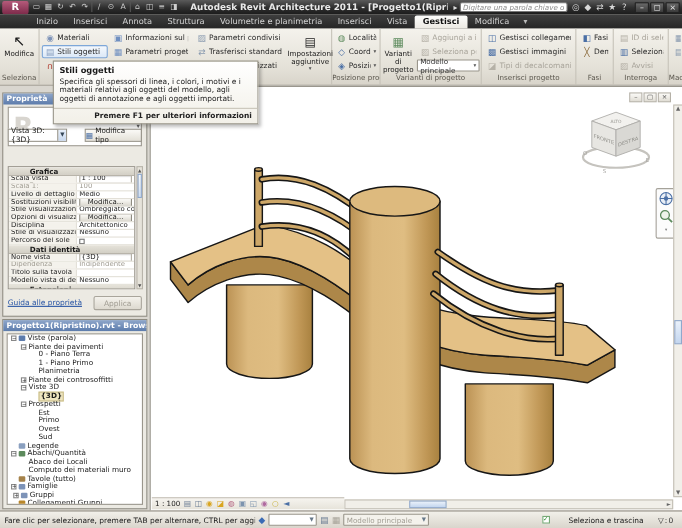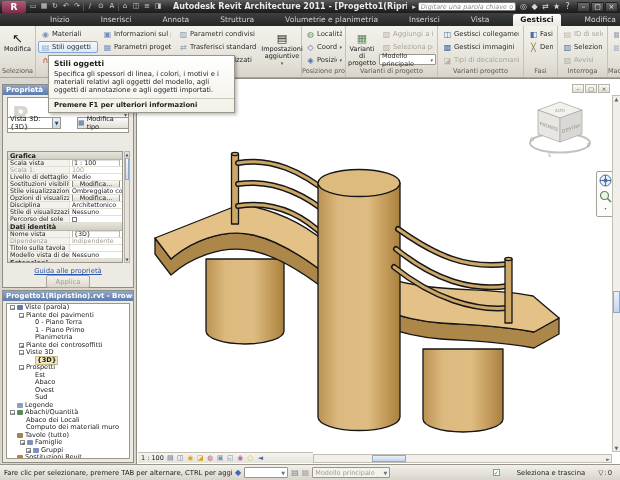--- a/index.html
+++ b/index.html
@@ -15,21 +15,21 @@
   .qat-sep { width:1px; height:9px; background:#555; flex:0 0 auto; }
   #title-text { color:#e9e9e9; font-size:8px; font-weight:bold; white-space:nowrap; overflow:hidden; margin:0 3px 0 8px; }
   #title-arrow { color:#ddd; font-size:7px; }
   #search-box { width:104px; height:9px; background:#fff; border:1px solid #777; border-radius:2px; font-style:italic; color:#8a8a8a; font-size:6.5px; line-height:8px; padding:0 2px; white-space:nowrap; overflow:hidden; }
   .tb-ic { color:#d8d8d8; font-size:8px; line-height:12px; width:11px; text-align:center; flex:0 0 auto; }
   .winbtns { display:flex; gap:1px; margin-left:2px; }
   .winbtn { width:13px; height:10px; background:linear-gradient(#6a6a6a,#3a3a3a); border:1px solid #222; color:#eee; font-size:7px; line-height:8px; text-align:center; border-radius:1px; }
 
   
   #tabrow { left:0; top:13px; width:620px; height:13px; background:linear-gradient(#3f3f3f,#262626); display:flex; align-items:flex-end; padding-left:26px; }
-  .tab { height:12px; line-height:12px; padding:0 7px; color:#d4d4d4; font-size:7.5px; white-space:nowrap;margin-left:17px; }
+  .tab { height:12px; line-height:12px; padding:0 7px; color:#d4d4d4; font-size:7.5px; white-space:nowrap; }
   .tab.active { background:linear-gradient(#fdfdfc,#ece9e2); color:#111; border-radius:2px 2px 0 0; font-weight:bold; }
   #tab-extra { margin-left:6px; color:#bbb; font-size:7px; line-height:12px; }
 
   
   #ribbon { left:0; top:26px; width:620px; height:52px; background:linear-gradient(#f4f2ec,#e4e1d8 70%,#d8d4ca); border-bottom:1px solid #a9a59b; }
   .rgroup { position:absolute; top:0; height:51px; border-right:1px solid #c6c2b8; }
   .rgroup-label { position:absolute; left:0; right:0; bottom:1px; height:9px; text-align:center; font-size:6.5px; color:#5c584f; white-space:nowrap; overflow:hidden; }
   .bigbtn { position:absolute; top:2px; bottom:11px; display:flex; flex-direction:column; align-items:center; justify-content:flex-start; padding-top:2px; border:1px solid transparent; border-radius:2px; }
   .bigbtn .bicon { font-size:13px; line-height:15px; }
   .bigbtn .blabel { font-size:6.5px; text-align:center; line-height:7px; white-space:pre-line; }
@@ -39,44 +39,44 @@
   .rbtn .rlb { font-size:6.8px; color:#2a2a2a; overflow:hidden;text-align:right; }
   .rbtn.hl { border:1px solid #7da7d9; background:linear-gradient(#f4f8fd,#dce9f7); }
   .rbtn.dis .rlb { color:#a8a49a; } .rbtn.dis .ric { color:#b5b1a7 !important; }
   .rarrow { font-size:5px; color:#555; }
   .rcombo { height:11px; border:1px solid #9a968c; background:#fff; display:flex; align-items:center; justify-content:space-between; padding:0 2px; font-size:6.5px; color:#333; border-radius:1px; }
 
   
   #tooltip { left:48px; top:55px; width:187px; z-index:60; background:linear-gradient(#ffffff,#f2f0e8); border:1px solid #9a968a; box-shadow:2px 2px 3px rgba(0,0,0,.25); }
   #tooltip .tt-title { font-weight:bold; font-size:7.5px; padding:3px 5px 1px; }
   #tooltip .tt-body { font-size:6.8px; line-height:8px; padding:1px 5px 4px; color:#222; }
-  #tooltip .tt-foot { border-top:1px solid #c9c5b9; font-size:6.8px; font-weight:bold; padding:2px 5px 3px; color:#222; }
+  #tooltip .tt-foot { border-top:1px solid #c9c5b9; font-size:6.8px; font-weight:bold; padding:2px 5px 3px; color:#222;text-align:right; }
 
   
   .palette { background:#eceae3; border:1px solid #8f8c82; }
   .pal-header { height:10px; background:linear-gradient(#8ea6ca,#5d7cac); color:#fff; font-size:7px; font-weight:bold; line-height:10px; padding:0 3px; display:flex; justify-content:space-between; align-items:center; white-space:nowrap; overflow:hidden; }
   #type-selector { position:absolute; left:4px; top:12px; right:4px; height:36px; background:#fff; border:1px solid #9a968c; }
   #type-logo { position:absolute; left:4px; top:3px; font-size:24px; font-weight:bold; color:#d8d5cf; line-height:30px; }
   #type-dd { position:absolute; right:1px; top:13px; font-size:6px; color:#666; }
   #selector-row { position:absolute; left:4px; top:32px; right:4px; height:12px; display:flex; gap:16px;justify-content:space-between; }
   #view-combo { flex:1; border:1px solid #9a968c; background:#fff; font-size:6.8px; display:flex; align-items:center; justify-content:space-between; padding:0 2px; }
   #view-combo .dd { background:linear-gradient(#e8f0fa,#c8d8ee); border-left:1px solid #9a968c; width:9px; height:10px; text-align:center; font-size:5px; line-height:10px; color:#345; margin-right:-2px; }
   #modify-type-btn { flex:0 0 52px; border:1px solid #9a968c; background:linear-gradient(#fbfaf7,#e3e0d7); font-size:6.5px; display:flex; align-items:center; justify-content:center; gap:2px; }
   #prop-grid { position:absolute; left:4px; top:66px; right:10px; bottom:24px; background:#fff; border:1px solid #9a968c; overflow:hidden; }
-  .pgroup { height:8px; background:linear-gradient(#e6e3da,#d2cfc5); border-bottom:1px solid #b8b4aa; font-weight:bold; font-size:6.5px; line-height:8px; padding:0 2px; display:flex; justify-content:space-between;flex-direction:column; }
+  .pgroup { height:8px; background:linear-gradient(#e6e3da,#d2cfc5); border-bottom:1px solid #b8b4aa; font-weight:bold; font-size:6.5px; line-height:8px; padding:0 19px; display:flex; justify-content:space-between;flex-direction:column; }
   .prow { height:7px; display:flex; border-bottom:1px solid #e3e0d8; font-size:6.3px; line-height:6.5px; }
   .prow .pl { flex:0 0 62px; padding:0 2px; border-right:1px solid #e3e0d8; background:#f4f2ec; white-space:nowrap; overflow:hidden; color:#222; }
   .prow .pv { flex:1; padding:0 2px; white-space:nowrap; overflow:hidden; display:flex; align-items:center; }
   .prow.dis .pl, .prow.dis .pv { color:#a09c92; }
   .pv-box { border:1px solid #b5b1a7; background:#fff; width:100%; padding:0 1px; box-shadow:inset 0 1px 1px #ddd; }
   .pv-btn { width:100%; text-align:center; border:1px solid #8f8c82; background:linear-gradient(#fbfaf7,#dcd9d0); border-radius:1px; }
   .pv-check { width:5px; height:5px; border:1px solid #777; background:#fff; }
   #prop-scroll { position:absolute; right:3px; top:66px; width:6px; bottom:24px; background:#e6e3da; border:1px solid #b8b4aa; font-size:4px; text-align:center; color:#555; }
   #prop-scroll .thumb { position:absolute; left:0; right:0; top:6px; height:22px; background:linear-gradient(#f6f9fd,#cdddf2); border:1px solid #8fa8cc; }
-  #prop-footer { position:absolute; left:4px; bottom:4px; right:4px; height:16px; display:flex; justify-content:space-between; align-items:center;flex-direction:column; }
+  #prop-footer { position:absolute; left:4px; bottom:4px; right:4px; height:16px; display:flex; justify-content:space-between; align-items:center; }
   #help-link { color:#2a56a5; text-decoration:underline; font-size:6.8px; }
   #apply-btn { width:44px; height:13px; border:1px solid #a9a59b; background:linear-gradient(#f4f2ec,#ddd9cf); color:#a09c92; font-size:6.8px; text-align:center; line-height:12px; border-radius:2px; }
 
   
   #browser-body { position:absolute; left:3px; top:12px; right:3px; bottom:3px; background:#fff; border:1px solid #9a968c; overflow:hidden; }
   .trow { height:7.5px; display:flex; align-items:center; gap:2px; font-size:6.6px; line-height:7px; white-space:nowrap; }
   .texp { width:5px; height:5px; border:1px solid #888; background:#fff; font-size:5px; line-height:4px; text-align:center; color:#333; flex:0 0 auto; }
   .tic { width:6px; height:5px; border-radius:1px; flex:0 0 auto; }
   .tsel .tlb { font-weight:bold; background:#efe6c0; border:1px solid #c9bd8a; padding:0 1px; }
 
@@ -270,21 +270,21 @@
           </div>
           <div class="rbtn">
             <span class="ric" style="color: rgb(74, 111, 165);">▩</span>
             <span class="rlb">Gestisci immagini</span>
           </div>
           <div class="rbtn dis">
             <span class="ric" style="color: rgb(138, 155, 176);">◪</span>
             <span class="rlb">Tipi di decalcomanie</span>
           </div>
         </div>
-      <div class="rgroup-label">Varianti progetto</div>
+      <div class="rgroup-label">Inserisci progetto</div>
     </div>
 
     <div class="rgroup" style="left:524px;width:34px;">
       <div class="rcol" style="left:2px;width:30px;">
           <div class="rbtn">
             <span class="ric" style="color: rgb(74, 111, 165);">◧</span>
             <span class="rlb">Fasi</span>
           </div>
           <div class="rbtn">
             <span class="ric" style="color: rgb(138, 106, 58);">╳</span>
@@ -476,21 +476,21 @@
         <div class="trow" style="padding-left: 12px;">
           <span class="texp">−</span>
           <span class="tlb">Prospetti</span>
         </div>
         <div class="trow" style="padding-left: 21px;">
           <span class="texp" style="visibility: hidden;"></span>
           <span class="tlb">Est</span>
         </div>
         <div class="trow" style="padding-left: 21px;">
           <span class="texp" style="visibility: hidden;"></span>
-          <span class="tlb">Abaco</span>
+          <span class="tlb">Primo</span>
         </div>
         <div class="trow" style="padding-left: 21px;">
           <span class="texp" style="visibility: hidden;"></span>
           <span class="tlb">Ovest</span>
         </div>
         <div class="trow" style="padding-left: 21px;">
           <span class="texp" style="visibility: hidden;"></span>
           <span class="tlb">Sud</span>
         </div>
         <div class="trow" style="padding-left: 3px;">
@@ -509,34 +509,34 @@
         </div>
         <div class="trow" style="padding-left: 12px;">
           <span class="texp" style="visibility: hidden;"></span>
           <span class="tlb">Computo dei materiali muro</span>
         </div>
         <div class="trow" style="padding-left: 3px;">
           <span class="texp" style="visibility: hidden;"></span>
           <span class="tic" style="background: rgb(165, 130, 74);"></span>
           <span class="tlb">Tavole (tutto)</span>
         </div>
-        <div class="trow" style="padding-left: 13px; align-items: center;">
+        <div class="trow" style="padding-left: 3px; align-items: center;">
           <span class="texp">+</span>
           <span class="tic" style="background: rgb(125, 147, 184);"></span>
           <span class="tlb">Famiglie</span>
         </div>
-        <div class="trow" style="padding-left: 19px;">
+        <div class="trow" style="padding-left: 5px;">
           <span class="texp">+</span>
           <span class="tic" style="background: rgb(125, 147, 184);"></span>
           <span class="tlb">Gruppi</span>
         </div>
         <div class="trow" style="padding-left: 3px;">
           <span class="texp" style="visibility: hidden;"></span>
           <span class="tic" style="background: rgb(184, 134, 42);"></span>
-          <span class="tlb">Sostituzioni Revit</span>
+          <span class="tlb">Collegamenti Gruppi</span>
         </div>
       </div>
   </div>
 
   <div id="canvas" class="abs">
     <div id="mdi-btns">
         <span class="mdi">–</span>
         <span class="mdi">▢</span>
         <span class="mdi">×</span>
       </div>

